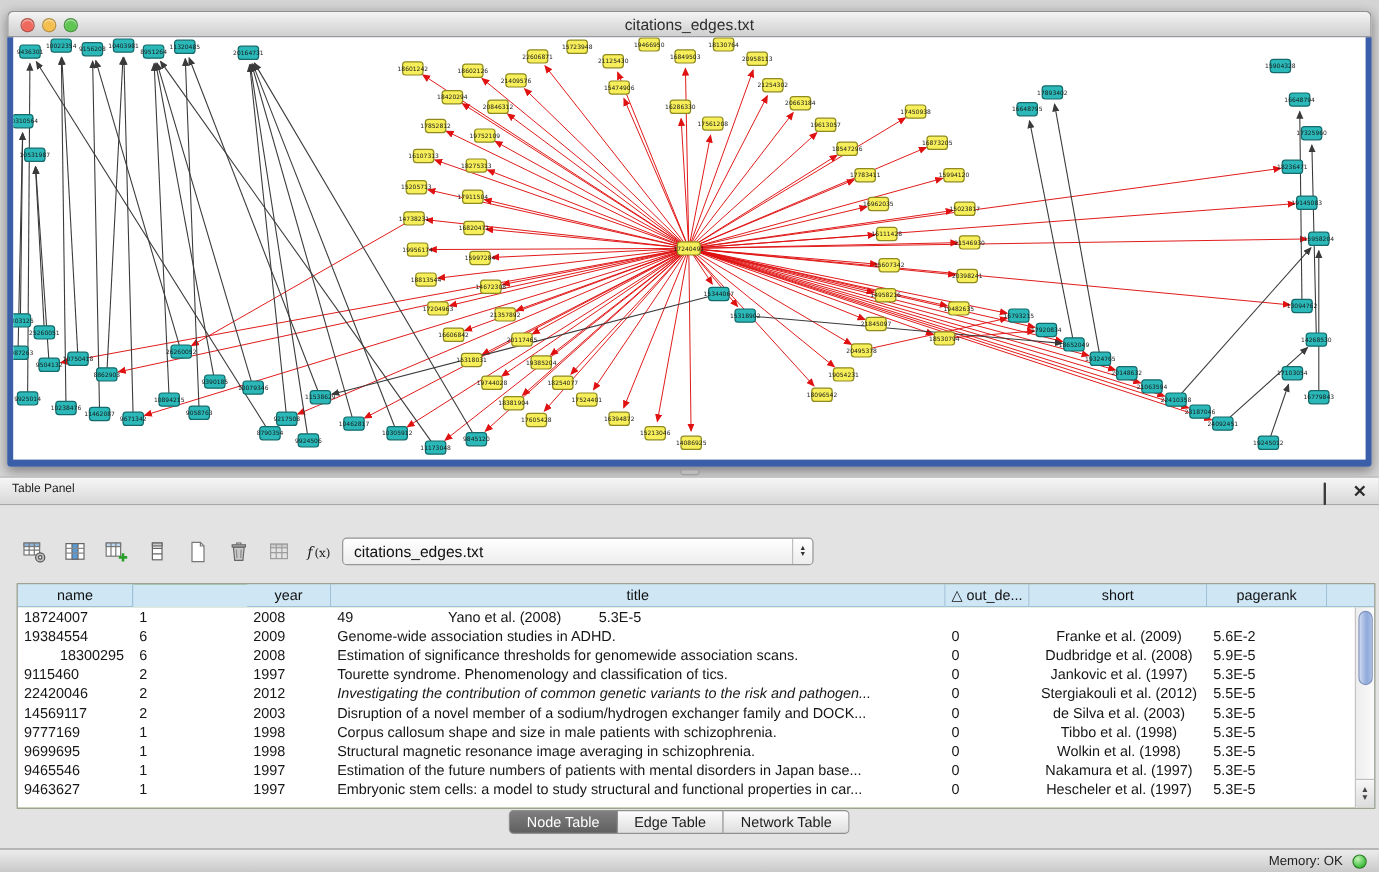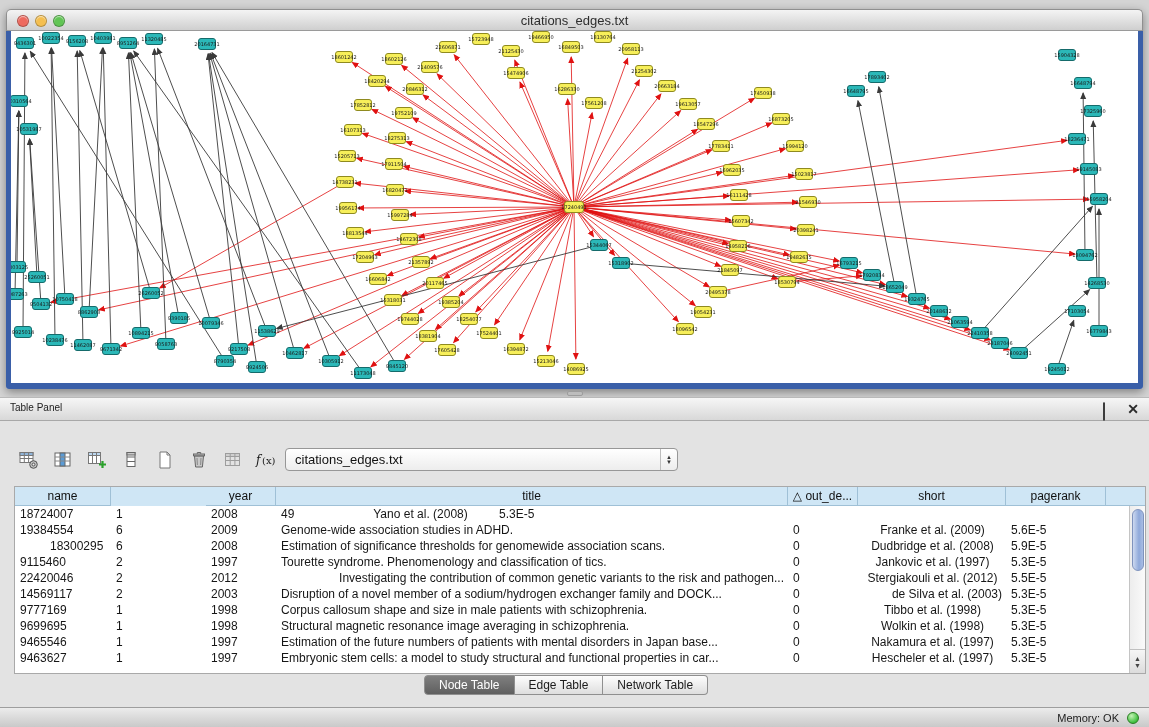--- a/index.html
+++ b/index.html
@@ -820,21 +820,21 @@
             <div class="td" style="width: 148px; text-align: center;">Yano et al. (2008)</div>
             <div class="td" style="width: 100px; text-align: left;">5.3E-5</div>
           </div>
           <div class="tr">
             <div class="td" style="width: 96px; text-align: left;">19384554</div>
             <div class="td" style="width: 95px; text-align: left;">6</div>
             <div class="td" style="width: 70px; text-align: left;">2009</div>
             <div class="td" style="width: 512px; text-align: left;">Genome-wide association studies in ADHD.</div>
             <div class="td" style="width: 70px; text-align: left;">0</div>
             <div class="td" style="width: 148px; text-align: center;">Franke et al. (2009)</div>
-            <div class="td" style="width: 100px; text-align: left;">5.6E-5</div>
+            <div class="td" style="width: 100px; text-align: left;">5.6E-2</div>
           </div>
           <div class="tr">
             <div class="td" style="width: 96px; text-align: left; padding-left: 35px;">18300295</div>
             <div class="td" style="width: 95px; text-align: left;">6</div>
             <div class="td" style="width: 70px; text-align: left;">2008</div>
             <div class="td" style="width: 512px; text-align: left;">Estimation of significance thresholds for genomewide association scans.</div>
             <div class="td" style="width: 70px; text-align: left;">0</div>
             <div class="td" style="width: 148px; text-align: center;">Dudbridge et al. (2008)</div>
             <div class="td" style="width: 100px; text-align: left;">5.9E-5</div>
           </div>
@@ -844,32 +844,32 @@
             <div class="td" style="width: 70px; text-align: left;">1997</div>
             <div class="td" style="width: 512px; text-align: left;">Tourette syndrome. Phenomenology and classification of tics.</div>
             <div class="td" style="width: 70px; text-align: left;">0</div>
             <div class="td" style="width: 148px; text-align: center;">Jankovic et al. (1997)</div>
             <div class="td" style="width: 100px; text-align: left;">5.3E-5</div>
           </div>
           <div class="tr">
             <div class="td" style="width: 96px; text-align: left;">22420046</div>
             <div class="td" style="width: 95px; text-align: left;">2</div>
             <div class="td" style="width: 70px; text-align: left;">2012</div>
-            <div class="td" style="width: 512px; text-align: right;">Investigating the contribution of common genetic variants to the risk and pathogen...</div>
+            <div class="td" style="width: 512px; text-align: left; font-style: italic;">Investigating the contribution of common genetic variants to the risk and pathogen...</div>
             <div class="td" style="width: 70px; text-align: left;">0</div>
             <div class="td" style="width: 148px; text-align: center;">Stergiakouli et al. (2012)</div>
             <div class="td" style="width: 100px; text-align: left;">5.5E-5</div>
           </div>
           <div class="tr">
             <div class="td" style="width: 96px; text-align: left;">14569117</div>
             <div class="td" style="width: 95px; text-align: left;">2</div>
             <div class="td" style="width: 70px; text-align: left;">2003</div>
             <div class="td" style="width: 512px; text-align: left;">Disruption of a novel member of a sodium/hydrogen exchanger family and DOCK...</div>
             <div class="td" style="width: 70px; text-align: left;">0</div>
-            <div class="td" style="width: 148px; text-align: right;">de Silva et al. (2003)</div>
+            <div class="td" style="width: 148px; text-align: center;">de Silva et al. (2003)</div>
             <div class="td" style="width: 100px; text-align: left;">5.3E-5</div>
           </div>
           <div class="tr">
             <div class="td" style="width: 96px; text-align: left;">9777169</div>
             <div class="td" style="width: 95px; text-align: left;">1</div>
             <div class="td" style="width: 70px; text-align: left;">1998</div>
             <div class="td" style="width: 512px; text-align: left;">Corpus callosum shape and size in male patients with schizophrenia.</div>
             <div class="td" style="width: 70px; text-align: left;">0</div>
             <div class="td" style="width: 148px; text-align: center;">Tibbo et al. (1998)</div>
             <div class="td" style="width: 100px; text-align: left;">5.3E-5</div>

